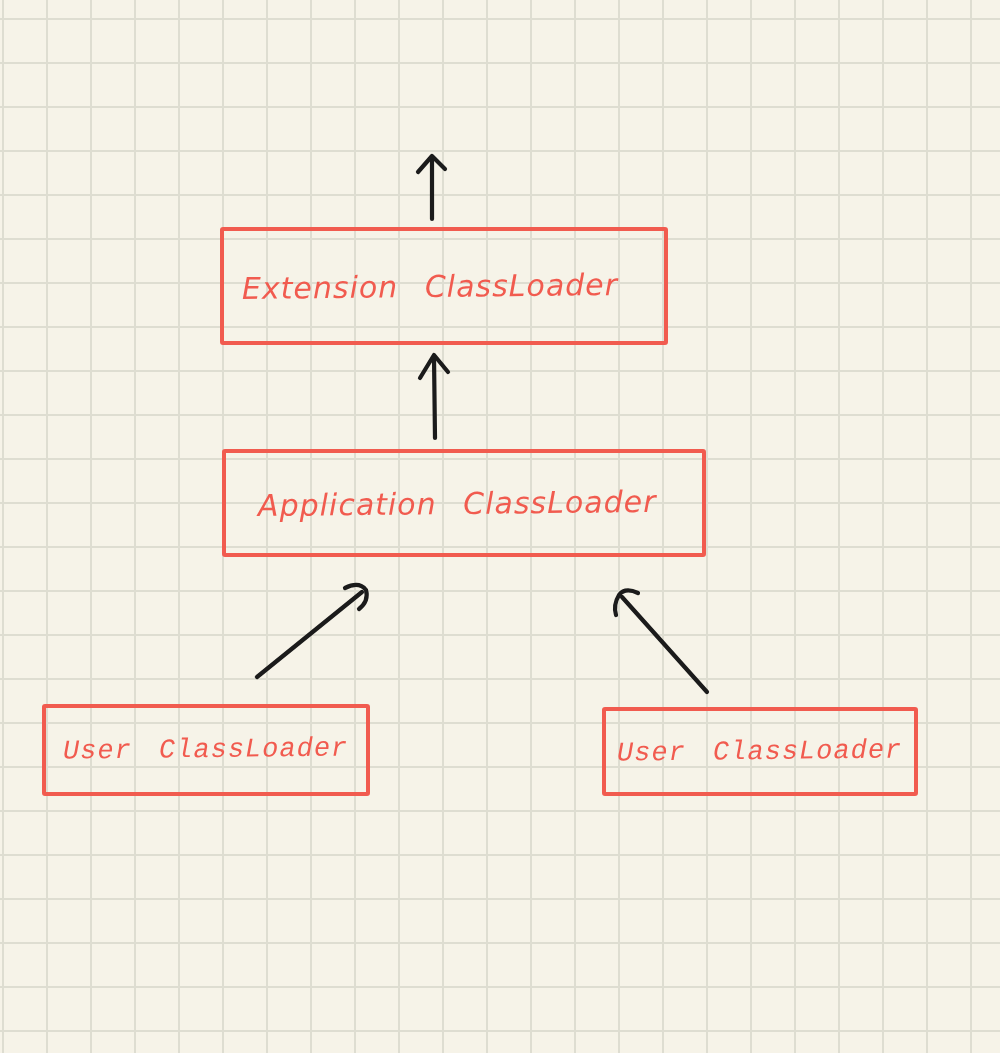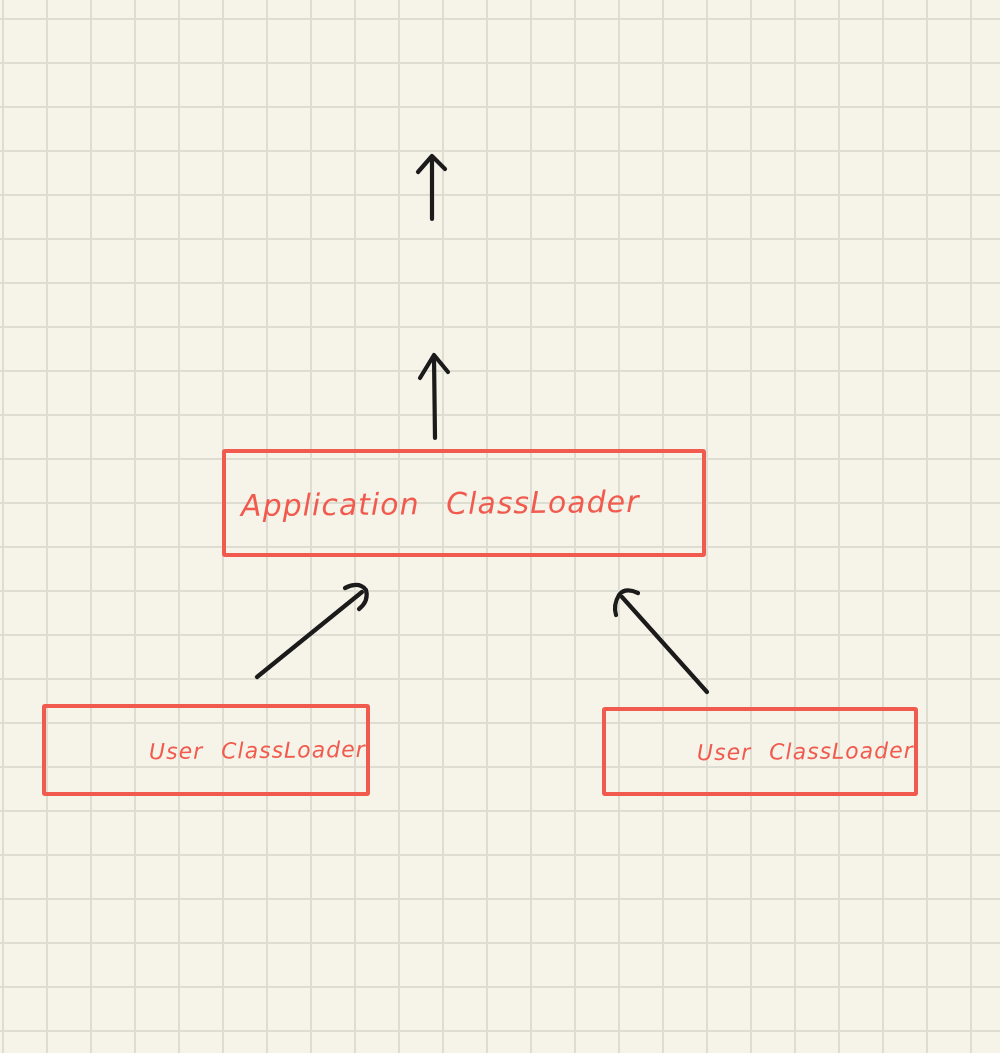--- a/index.html
+++ b/index.html
@@ -34,27 +34,28 @@
   .node .label {
     transform: rotate(-0.6deg);
   }
   .node.big {
     font-size: 30px;
     word-spacing: 16px;
     padding-left: 12px;
     justify-content: flex-start;
   }
   .node.small {
-    font-size: 22px;
+    font-size: 27px;
     word-spacing: 10px;
-    justify-content: flex-end;
+    justify-content: center;
+    font-family: Liberation Mono, monospace;
   }
   #node-bootstrap   { left: 218px; top: 32px;  width: 454px; height: 111px; }
   #node-extension   { left: 220px; top: 227px; width: 448px; height: 118px; padding-left: 18px; }
-  #node-application { left: 222px; top: 449px; width: 484px; height: 108px; padding-left: 15px; }
+  #node-application { left: 222px; top: 449px; width: 484px; height: 108px; padding-left: 32px; }
   #node-user-left   { left: 42px;  top: 704px; width: 328px; height: 92px; }
   #node-user-right  { left: 602px; top: 707px; width: 316px; height: 89px; }
   .arrows-layer {
     position: absolute;
     left: 0;
     top: 0;
     width: 1000px;
     height: 1053px;
     pointer-events: none;
   }
@@ -65,20 +66,23 @@
     stroke-linecap: round;
     stroke-linejoin: round;
   }
 </style>
 </head>
 <body>
 
 <div class="canvas">
 
 
+  <div class="node big" id="node-extension">
+    <span class="label">Extension ClassLoader</span>
+  </div>
 
   <div class="node big" id="node-application">
     <span class="label">Application ClassLoader</span>
   </div>
 
   <div class="node small" id="node-user-left">
     <span class="label">User ClassLoader</span>
   </div>
 
   <div class="node small" id="node-user-right">

